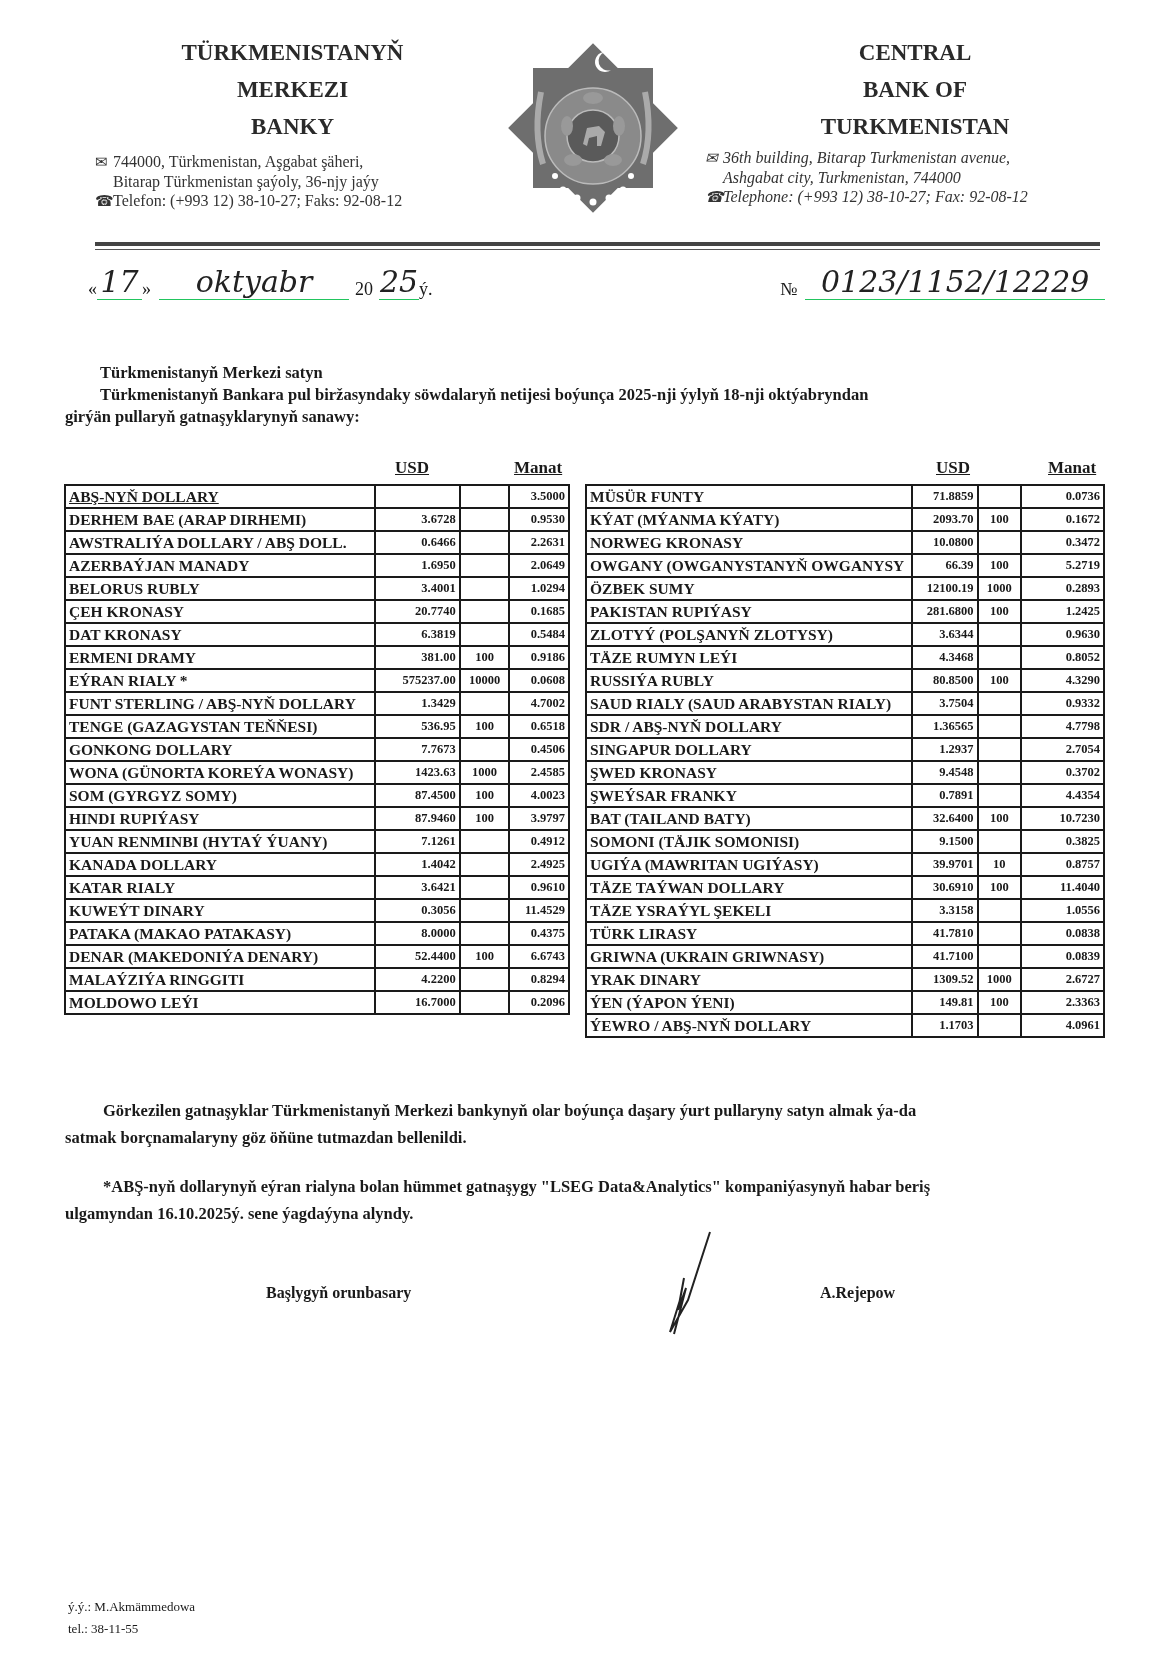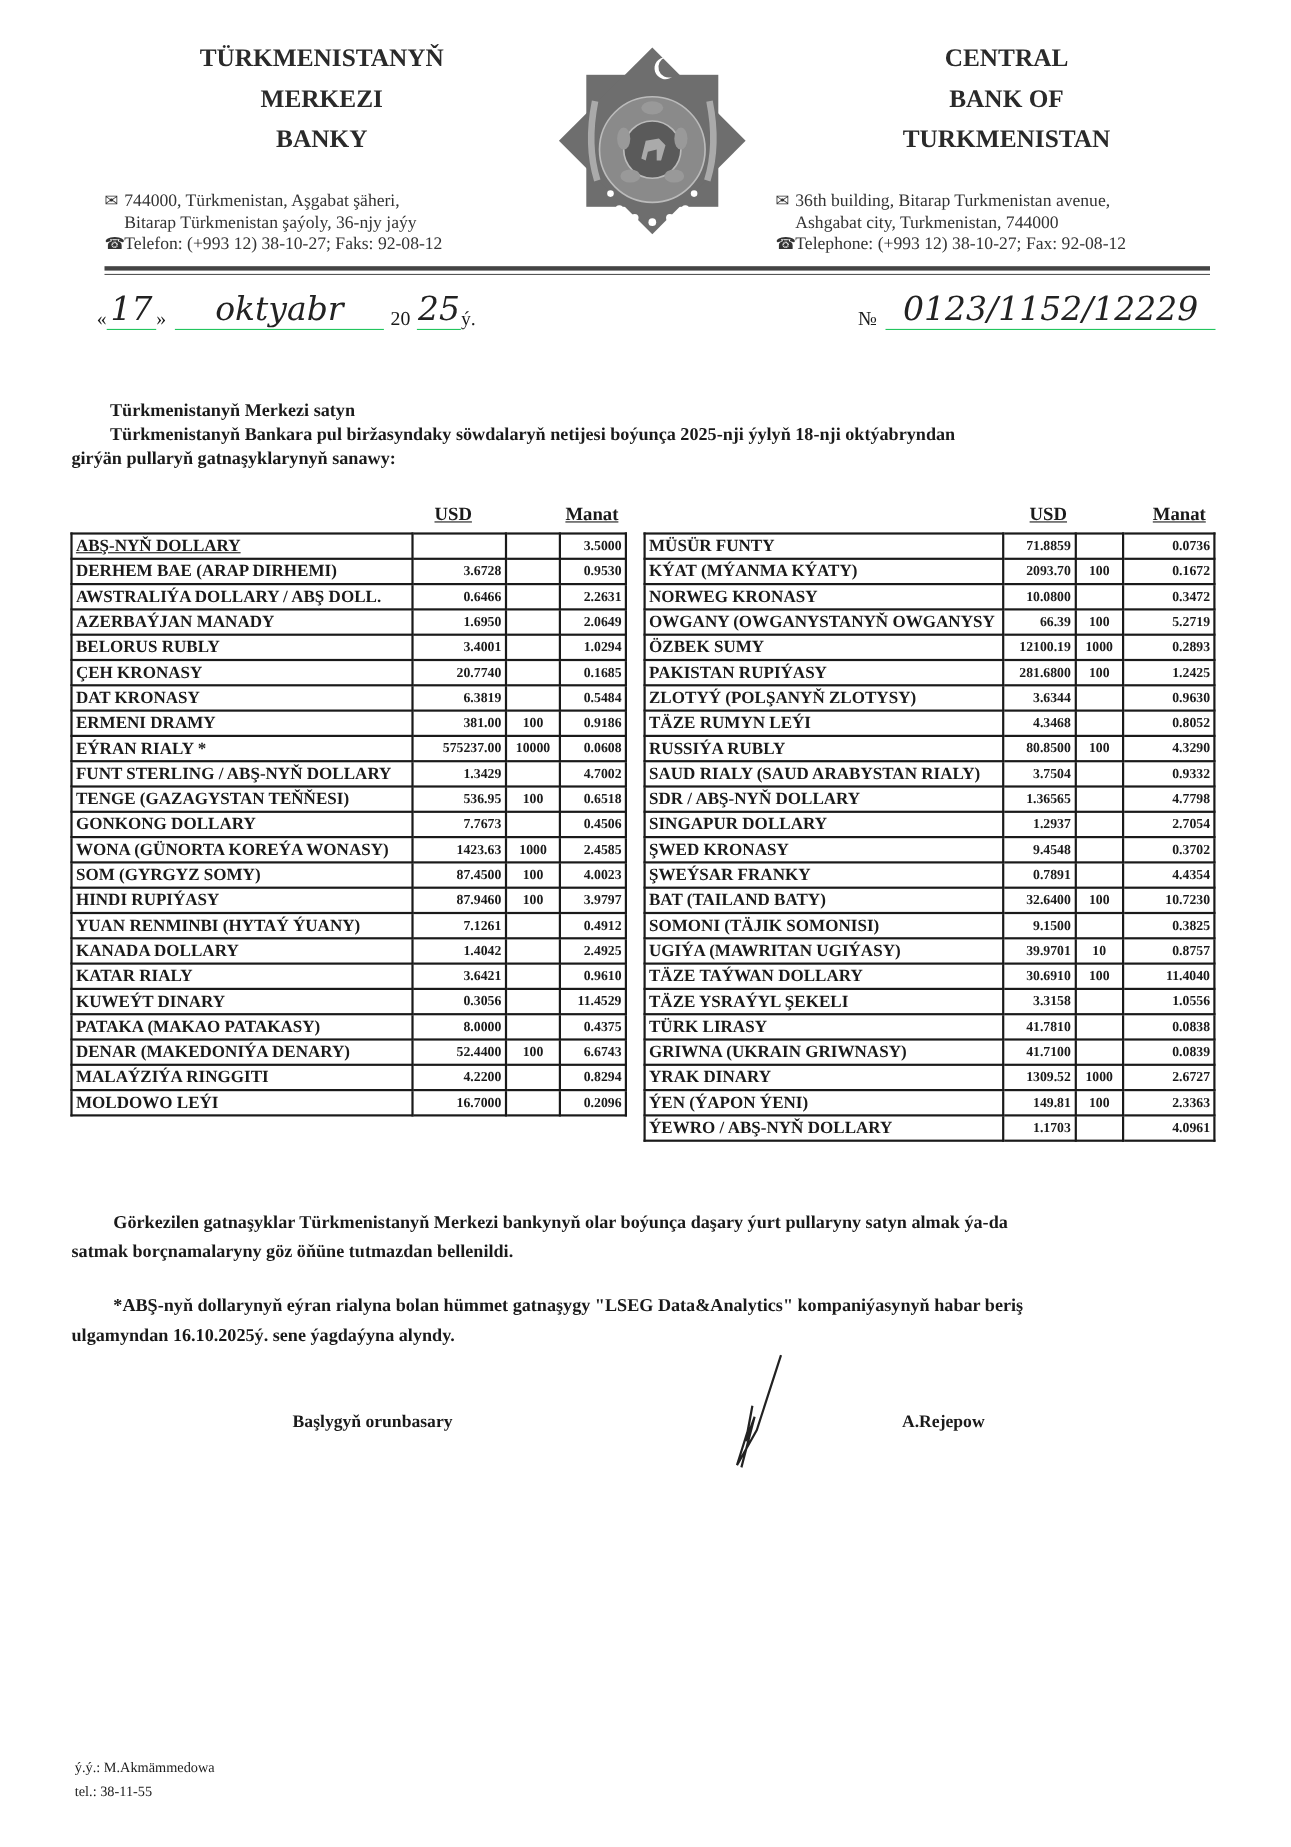--- a/index.html
+++ b/index.html
@@ -26,21 +26,21 @@
 </style>
 </head>
 <body>
 
 <div class="abs" style="left:95px; top:34px; width:395px;">
   <div class="hdr-title">
     <div>TÜRKMENISTANYŇ</div>
     <div>MERKEZI</div>
     <div>BANKY</div>
   </div>
-  <div class="hdr-addr" style="margin-top:28px; padding-left:0;">
+  <div class="hdr-addr" style="margin-top:7px; padding-left:0;">
     <div class="line"><span class="ico">✉</span><span>744000, Türkmenistan, Aşgabat şäheri,</span></div>
     <div class="line" style="padding-left:18px;"><span>Bitarap Türkmenistan şaýoly, 36-njy jaýy</span></div>
     <div class="line"><span class="ico">☎</span><span>Telefon: (+993 12) 38-10-27; Faks: 92-08-12</span></div>
   </div>
 </div>
 
 <div class="abs" style="left:497px; top:32px; width:192px; height:192px;">
   <svg width="192" height="192" viewBox="0 0 192 192">
     <g fill="#6e6e6e">
       <rect x="36" y="36" width="120" height="120"></rect>
@@ -70,21 +70,21 @@
     <path d="M148 60 Q156 100 146 132" stroke="#aaa" stroke-width="6" fill="none"></path>
   </svg>
 </div>
 
 <div class="abs" style="left:705px; top:34px; width:400px;">
   <div class="hdr-title" style="padding-left:20px;">
     <div>CENTRAL</div>
     <div>BANK OF</div>
     <div>TURKMENISTAN</div>
   </div>
-  <div class="hdr-addr" style="margin-top:28px;">
+  <div class="hdr-addr" style="margin-top:3px;font-style:italic;">
     <div class="line"><span class="ico">✉</span><span>36th building, Bitarap Turkmenistan avenue,</span></div>
     <div class="line" style="padding-left:18px;"><span>Ashgabat city, Turkmenistan, 744000</span></div>
     <div class="line"><span class="ico">☎</span><span>Telephone: (+993 12) 38-10-27; Fax: 92-08-12</span></div>
   </div>
 </div>
 
 <div class="rule-thick" style="top:242px;"></div>
 <div class="rule-thin" style="top:249px;"></div>
 
 <div class="abs" style="left:88px; top:250px; height:50px; display:flex; align-items:flex-end; font-size:18px;">

